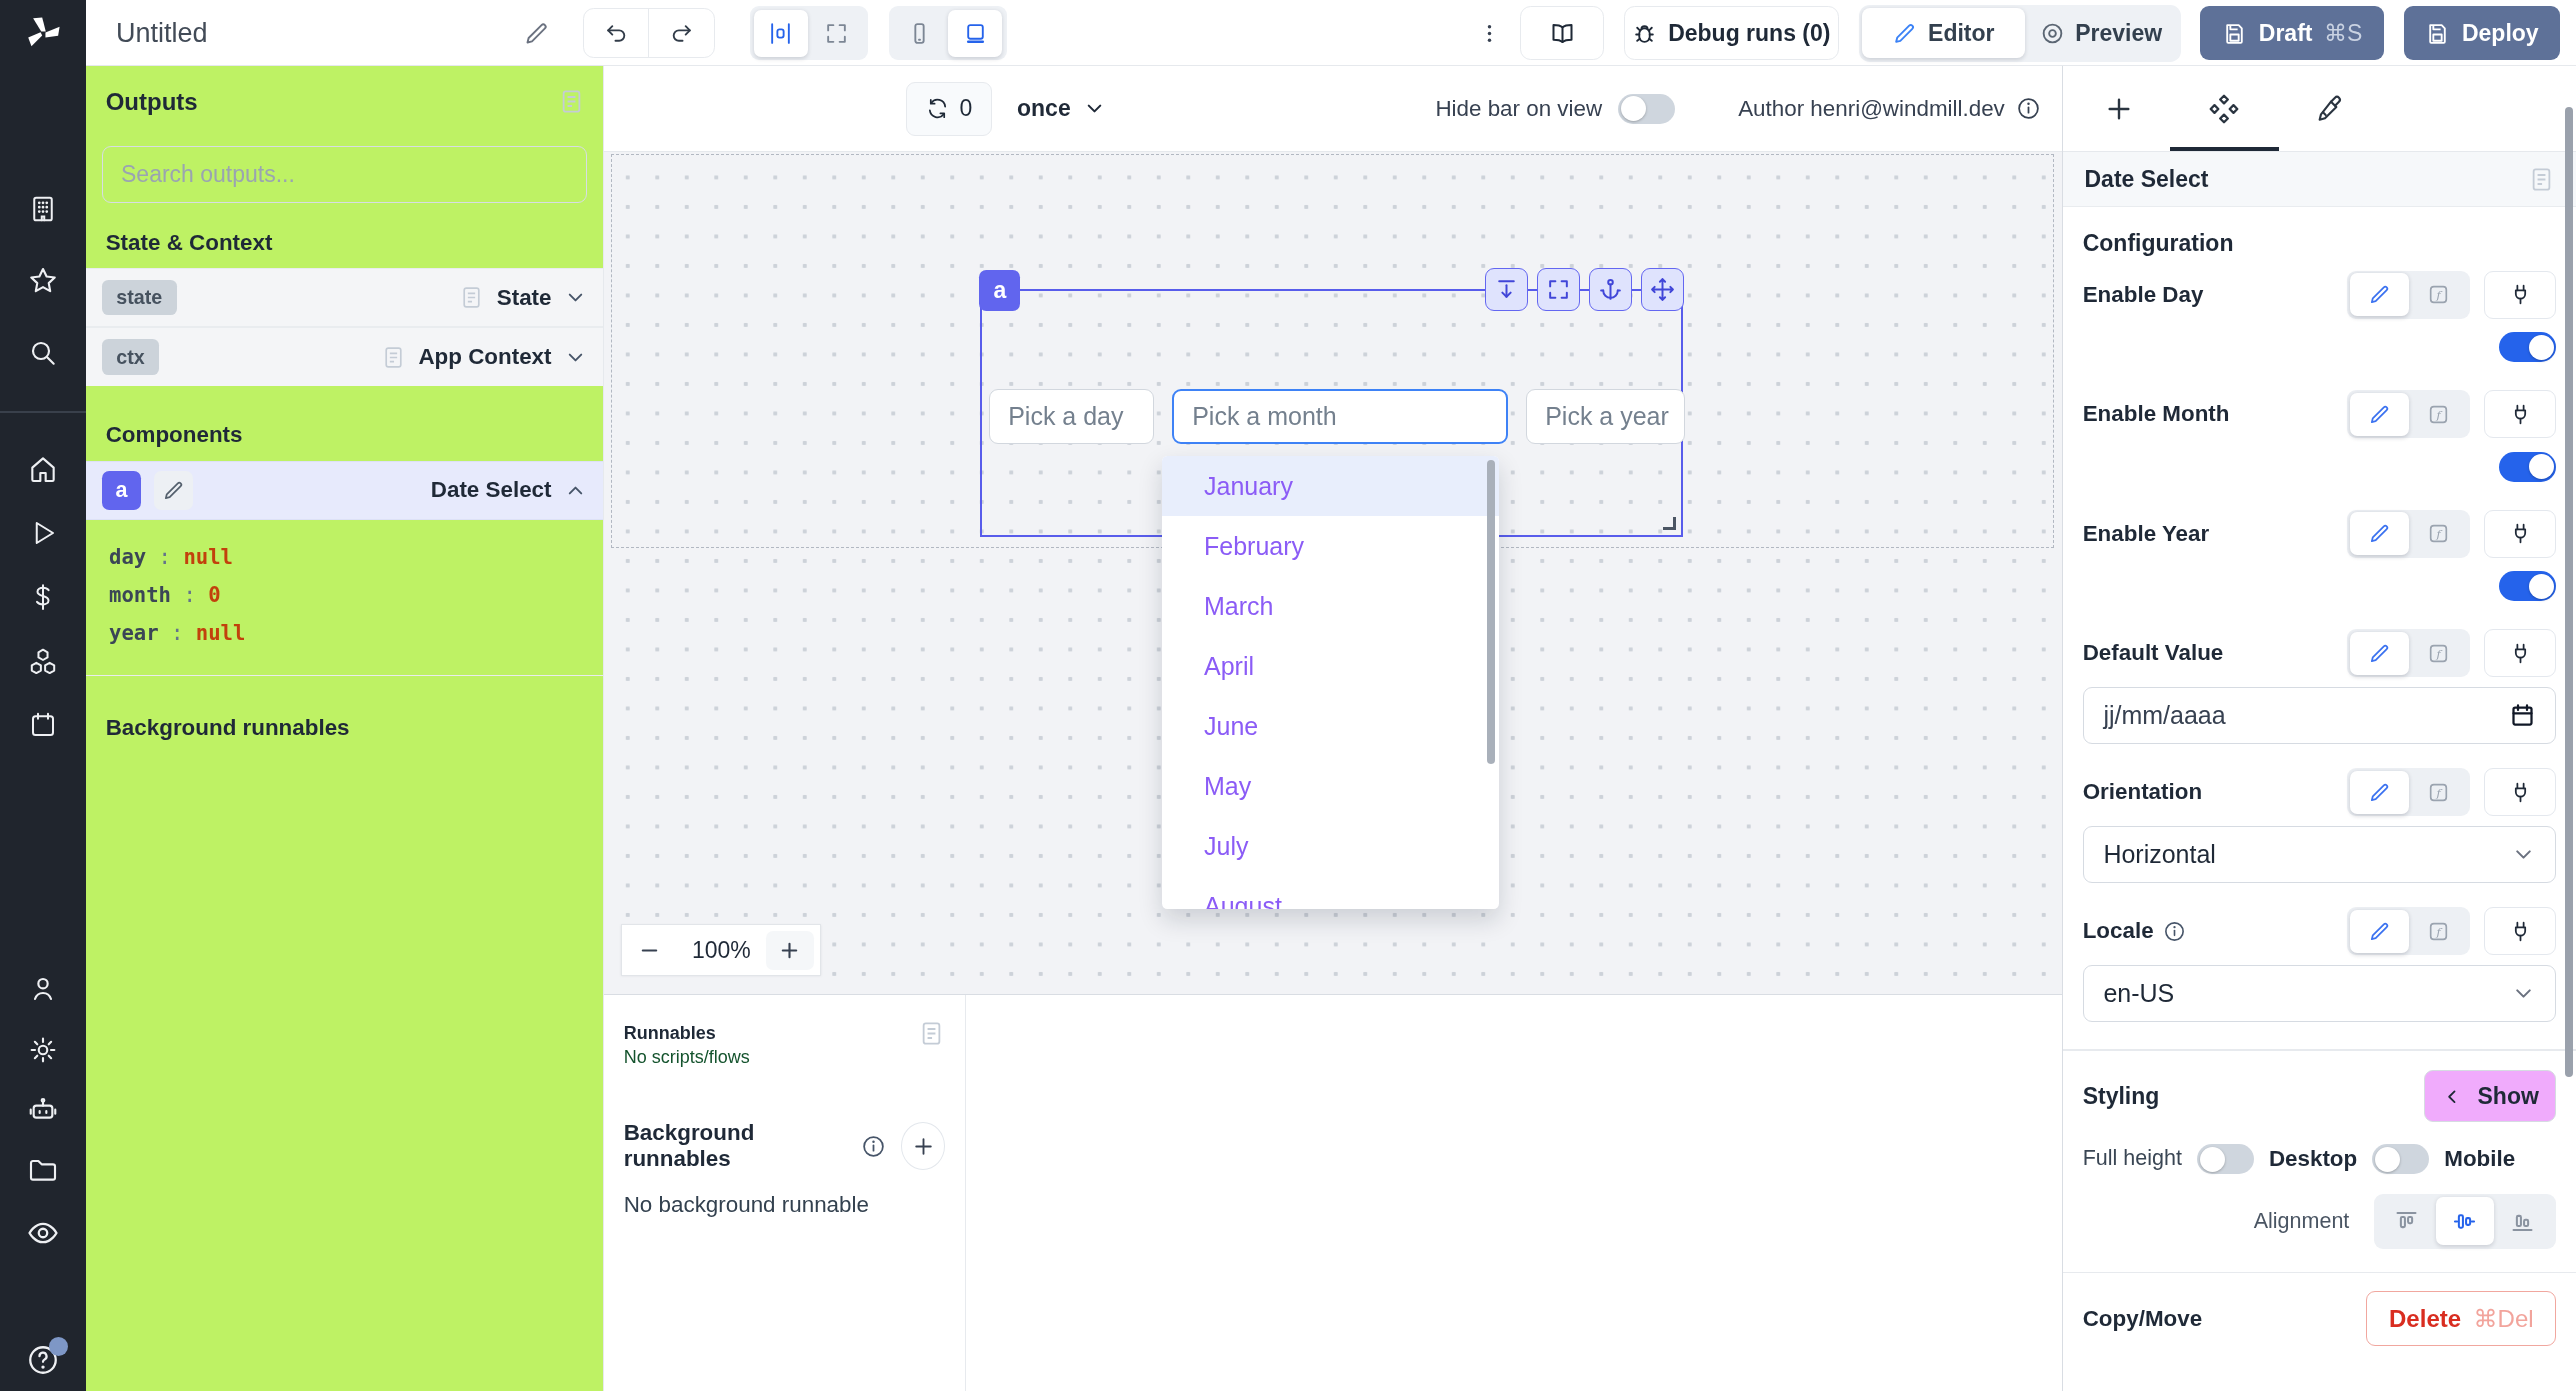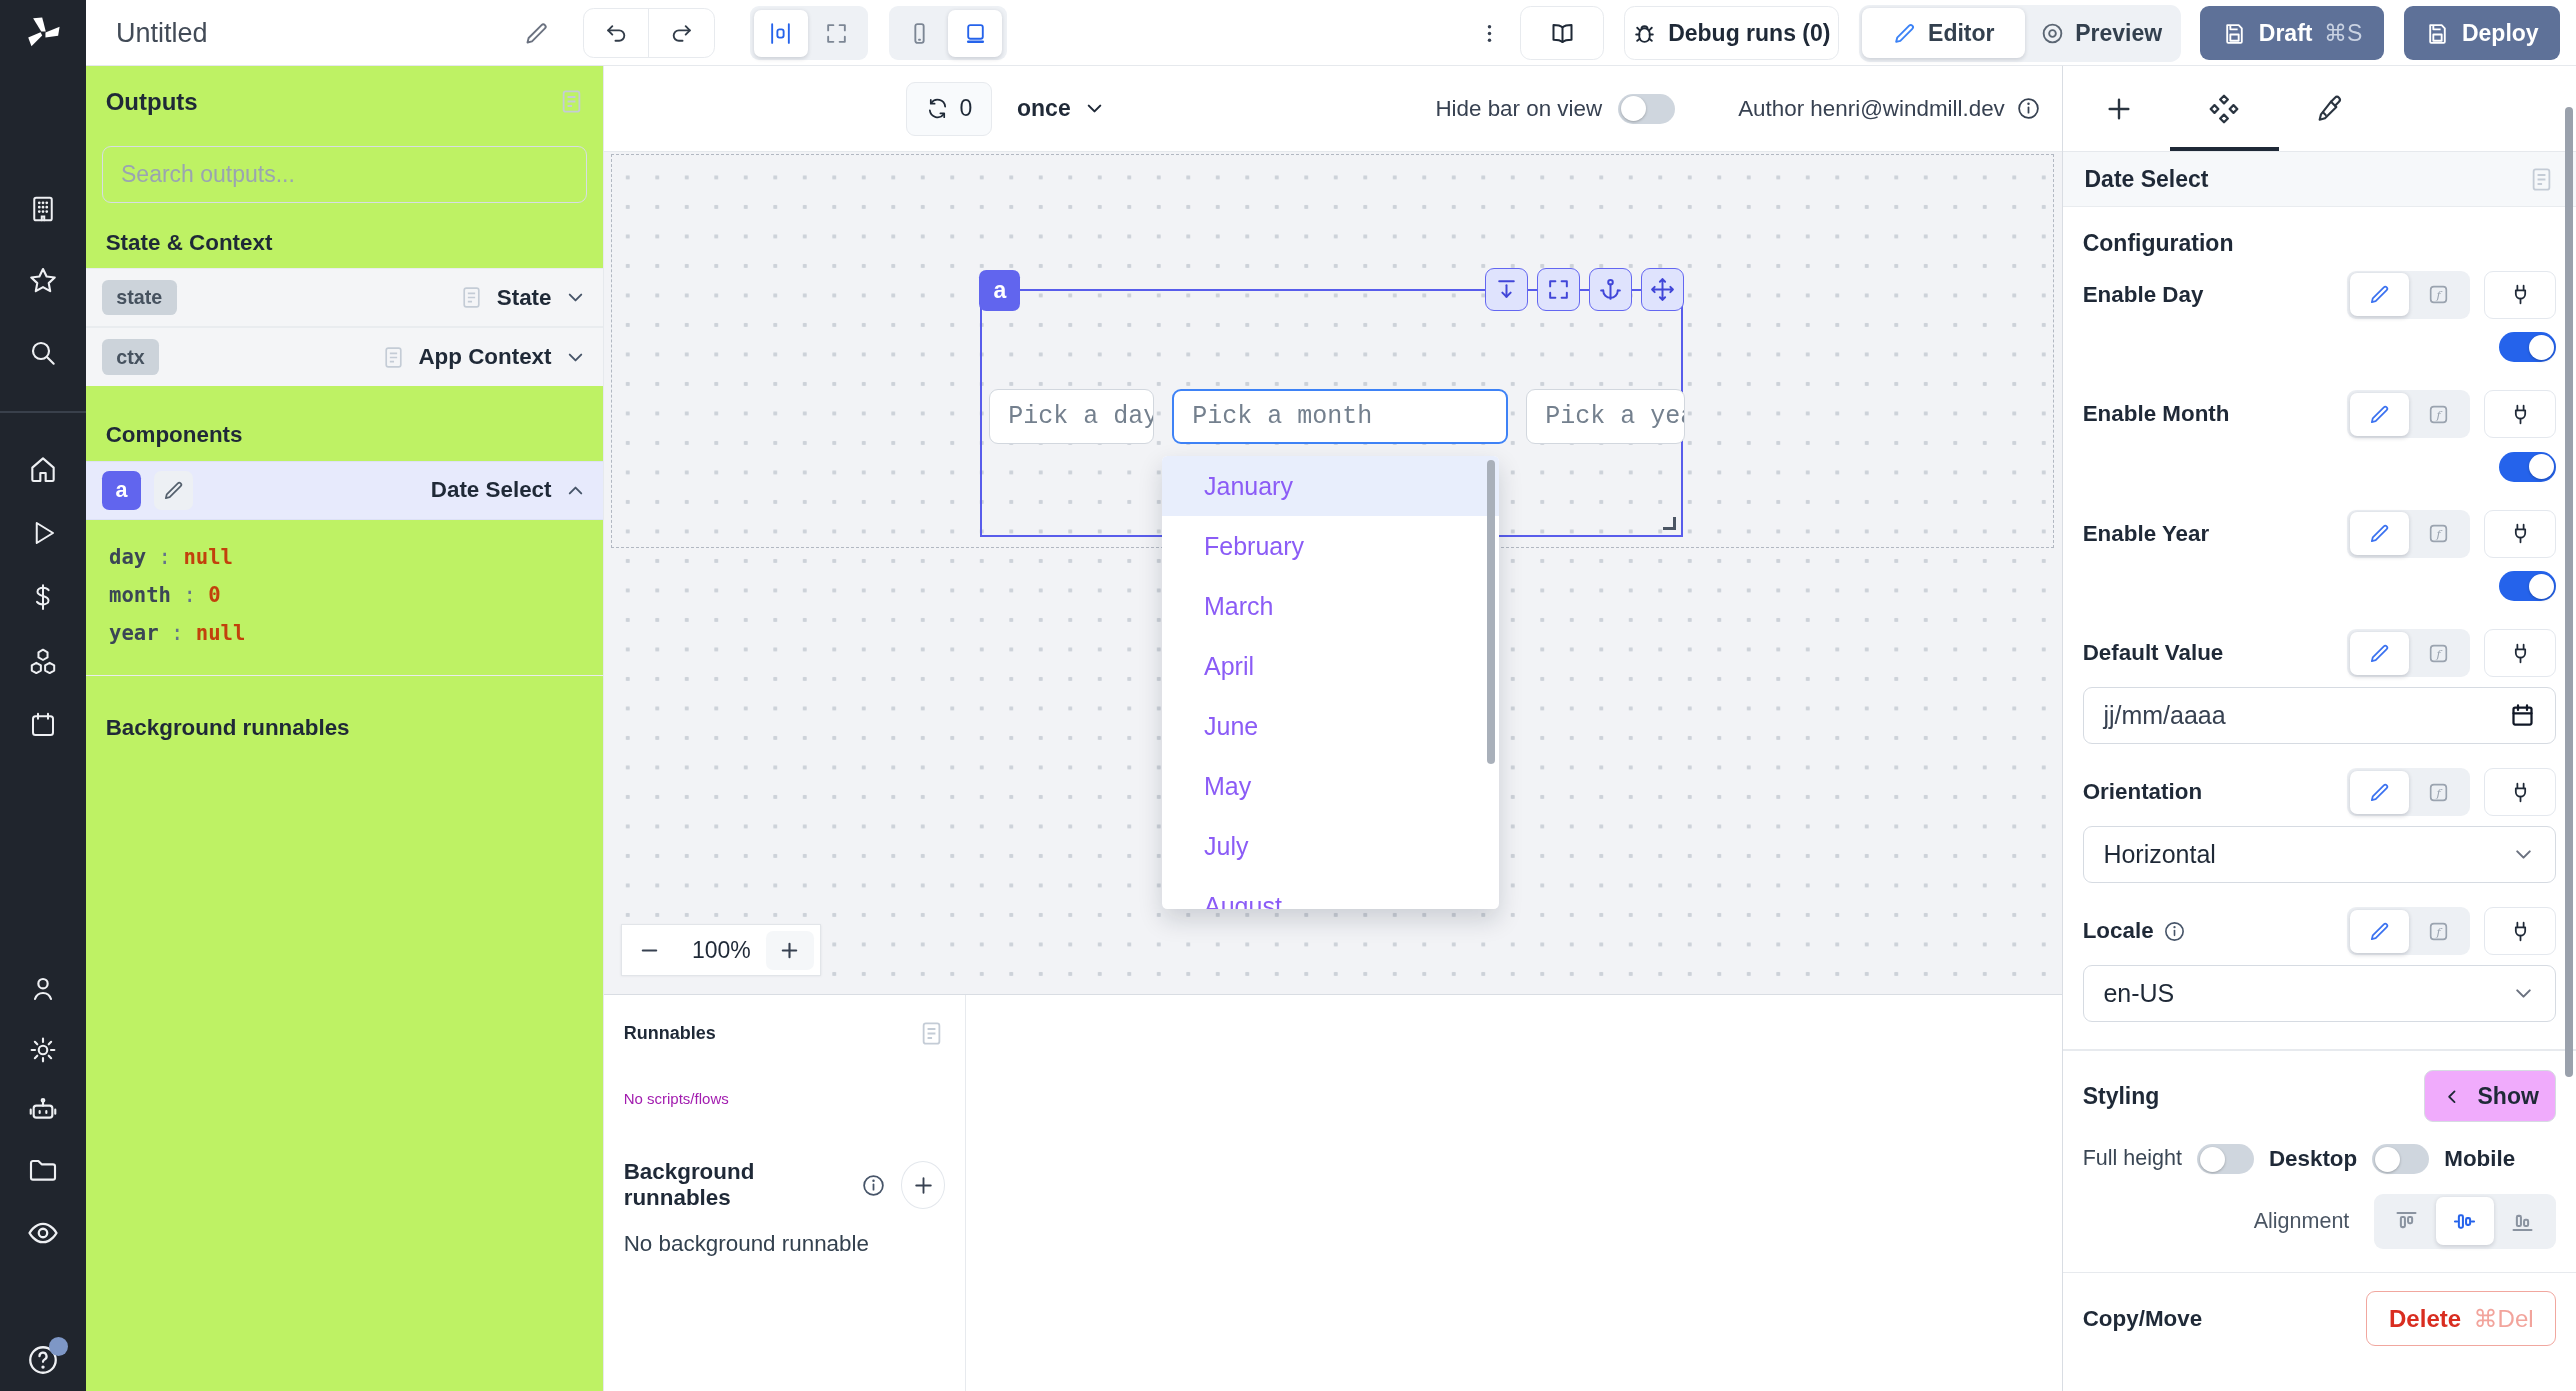--- a/index.html
+++ b/index.html
@@ -69,40 +69,40 @@
 .tog .knob{position:absolute;top:2.7px;width:25px;height:25px;border-radius:50%;background:#fff;box-shadow:0 0.9px 2.7px rgba(0,0,0,.25)}
 .tog.off{background:#cfd6de}.tog.off .knob{left:2.7px}
 .tog.on{background:#2563eb}.tog.on .knob{right:2.7px}
 .canvas{position:absolute;left:0;top:86px;width:1458px;height:842px;background:#f2f3f6;background-image:radial-gradient(#cdd2d9 2px,transparent 2.5px);background-size:29.5px 29.5px;background-position:9px 10.7px;overflow:hidden}
 .apprect{position:absolute;left:7.2px;top:1.8px;width:1443px;height:394px;border:1.8px dashed #b2b8c2}
 .comp{position:absolute;left:376px;top:137px;width:703px;height:248px;border:2.7px solid #585ceb}
 .cbadge{position:absolute;left:-2.7px;top:-21.5px;width:41px;height:41px;background:#6165ee;border-radius:7.2px;color:#fff;font-size:23px;font-weight:700;display:flex;align-items:center;justify-content:center}
 .cbtns{position:absolute;right:-2.7px;top:-23px;display:flex;gap:9px}
 .cbtn{width:43px;height:43px;background:#dfe3fd;border:1.8px solid #6366f1;border-radius:9px;display:flex;align-items:center;justify-content:center;color:#4146d8}
 .inprow{position:absolute;left:7.2px;top:98px;display:flex;gap:18px}
-.pinput{height:55px;background:#fff;border:1.8px solid #d2d7de;border-radius:9px;font-size:25px;color:#404040;font-family:Liberation Mono, monospace;padding-left:18px;outline:none}
+.pinput{height:55px;background:#fff;border:1.8px solid #d2d7de;border-radius:9px;font-size:25px;color:#404040;font-family:Liberation Sans, sans-serif;padding-left:18px;outline:none}
 .pinput::placeholder{color:#74808e}
 .pinput.day{width:165px}
 .pinput.month{width:336px;border:2.7px solid #3e82f6}
 .pinput.year{width:159px}
 .resize{position:absolute;right:5.4px;bottom:5.4px;width:12.5px;height:12.5px;border-right:3.6px solid #4b5563;border-bottom:3.6px solid #4b5563}
 .dropdown{position:absolute;left:558px;top:304px;width:337px;height:453px;background:#fff;border-radius:5.4px;box-shadow:0 10.7px 25px rgba(15,23,42,.16);overflow:hidden;z-index:5}
 .ditem{height:60px;display:flex;align-items:center;padding-left:42px;font-size:25px;color:#8b5cf6}
 .ditem.hl{background:#e8eefc}
 .dscroll{position:absolute;right:4.5px;top:3.6px;width:8px;height:304px;background:#a9b0ba;border-radius:4.5px}
 .zoomctl{position:absolute;left:17px;top:772px;width:200px;height:52px;background:#fff;border:0.9px solid #e2e5e9;box-shadow:0 0.9px 2.7px rgba(15,23,42,.08);display:flex;align-items:center}
 .zoomctl .zminus{width:55px;display:flex;justify-content:center;color:#374151}
 .zoomctl .zlabel{flex:1;text-align:center;font-size:23px;color:#1f2937}
 .zoomctl .zplus{width:48px;height:39px;background:#f5f7f9;border-radius:7.2px;display:flex;align-items:center;justify-content:center;color:#374151;margin-right:6.3px}
 
 .bpanel{position:absolute;left:0;top:928px;width:1458px;height:398px;background:#fff;border-top:1.8px solid #d9dde3}
 .bpleft{position:absolute;left:0;top:0;width:362px;height:398px;border-right:1.8px solid #e7eaee;padding:25px 19.7px 0 19.7px}
 .bp-h{display:flex;align-items:center}
 .bp-h .t{font-size:18px;font-weight:700;color:#1f2937}
-.noscripts{margin-top:43px;font-size:15px;color:#a21caf}
+.noscripts{font-size:18px;color:#14532d}
 .bgh{margin-top:52px;display:flex;align-items:center;gap:11.6px}
 .bgh .t{font-size:22.4px;font-weight:700;color:#1f2937}
 .pluscircle{width:48px;height:48px;border:1.8px solid #e3e7ec;border-radius:50%;display:flex;align-items:center;justify-content:center;color:#374151;margin-left:3.6px}
 .nobg{margin-top:19.7px;font-size:22.4px;color:#33414f}
 .infoic{color:#475569}
 
 .rp{position:absolute;left:2062px;top:66px;width:514px;height:1326px;background:#fff;border-left:1.8px solid #d9dde3;z-index:10}
 .rp-tabs{position:relative;height:86px;border-bottom:1.8px solid #e6e9ed;display:flex;align-items:center;padding-left:40px;gap:72px;color:#2a3440}
 .tabunder{position:absolute;left:107px;bottom:0;width:109px;height:4.5px;background:#1f2937}
 .rp-header{height:55px;background:#f6f8fa;border-bottom:1.8px solid #e9ecef;display:flex;align-items:center;padding:0 21.5px}

